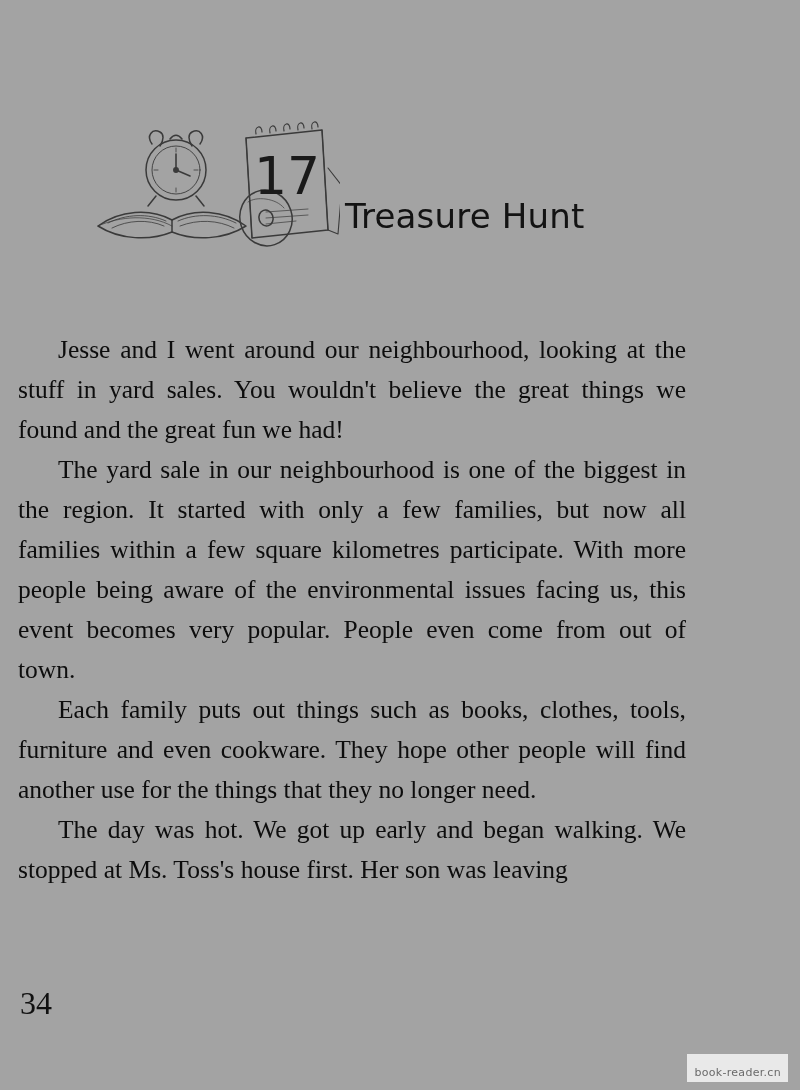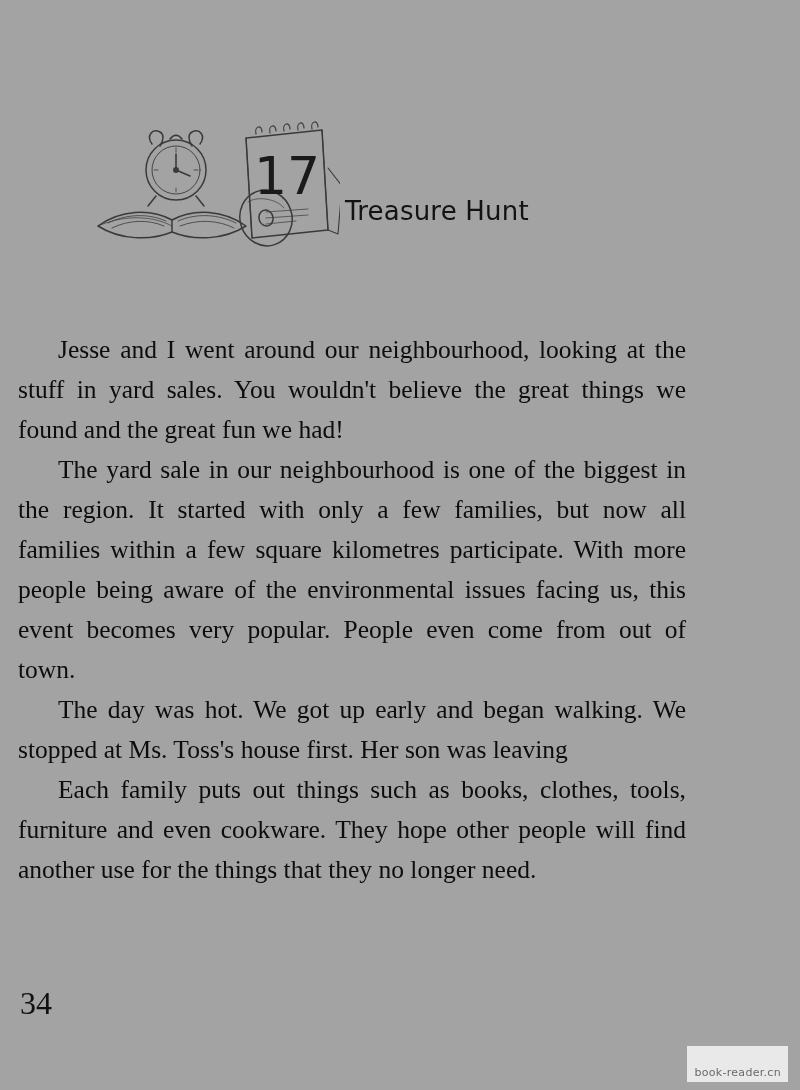--- a/index.html
+++ b/index.html
@@ -37,21 +37,21 @@
     top: 20px;
     width: 250px;
     height: 170px;
   }
 
   .chapter-title {
     position: absolute;
     left: 275px;
     top: 108px;
     font-family: "DejaVu Sans", sans-serif;
-    font-size: 26px;
+    font-size: 34px;
     font-weight: 400;
     letter-spacing: 0.2px;
     color: #131313;
     white-space: nowrap;
   }
 
   
   .body-text {
     position: absolute;
     top: 330px;
@@ -89,21 +89,21 @@
   }
 
   .watermark {
     position: absolute;
     right: 12px;
     bottom: 8px;
     background: #e9e9e9;
     color: #6a6a6a;
     font-family: "DejaVu Sans", sans-serif;
     font-size: 11px;
-    padding: 20px 7px 3px 7px;
+    padding: 12px 7px 3px 7px;
     letter-spacing: 0.3px;
   }
 
   .calendar-number {
     font-family: "DejaVu Sans", sans-serif;
   }
 </style>
 </head>
 <body>
 
@@ -166,21 +166,21 @@
         <text class="calendar-number" x="197" y="86" text-anchor="middle" font-size="52" fill="#1a1a1a">17</text>
       </svg>
     </div>
 
     <div class="chapter-title">Treasure Hunt</div>
   </div>
 
   <div class="body-text">
     <p>Jesse and I went around our neighbourhood, looking at the stuff in yard sales. You wouldn't believe the great things we found and the great fun we had!</p>
     <p>The yard sale in our neighbourhood is one of the biggest in the region. It started with only a few families, but now all families within a few square kilometres participate. With more people being aware of the environmental issues facing us, this event becomes very popular. People even come from out of town.</p>
+    <p>Each family puts out things such as books, clothes, tools, furniture and even cookware. They hope other people will find another use for the things that they no longer need.</p>
     <p>The day was hot. We got up early and began walking. We stopped at Ms. Toss's house first. Her son was leaving</p>
-    <p>Each family puts out things such as books, clothes, tools, furniture and even cookware. They hope other people will find another use for the things that they no longer need.</p>
   </div>
 
   <div class="page-number">34</div>
 
   <div class="watermark">book-reader.cn</div>
 
 </div>
 
 </body></html>

